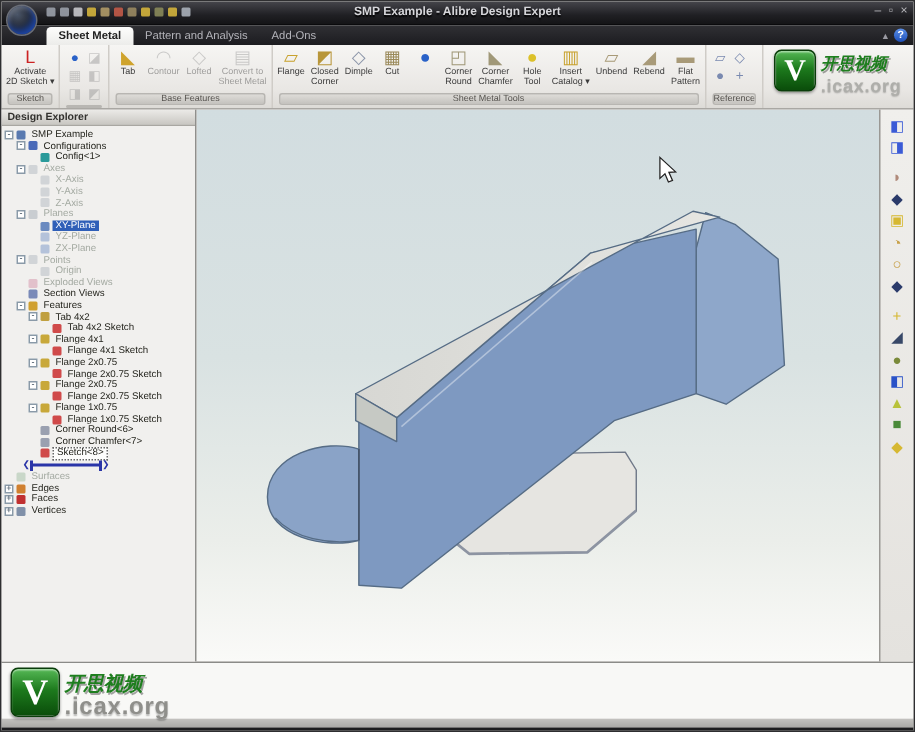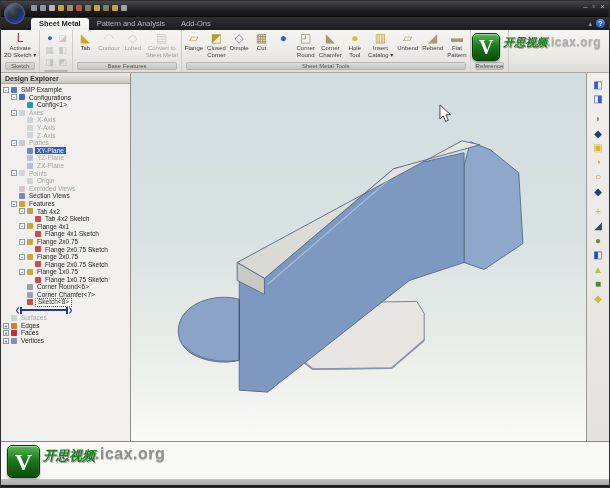--- a/index.html
+++ b/index.html
@@ -76,21 +76,21 @@
 #vtools{width:23px;background:linear-gradient(#f0efec,#e4e2de);border-left:1px solid #9a9894;padding-top:3px}
 .vt{width:14px;height:13px;margin:1.5px auto 1.5px;font-size:10px;line-height:13px;text-align:center;cursor:default;border-radius:2px}
 .vt.gap{margin-top:7px}
 
 
 #bottomwhite{position:relative;height:37px;background:#f8f8f6}
 #wm-bottom{left:6px;top:3px}
 #wm-bottom .wm-logo{width:33px;height:33px;font-size:24px;line-height:32px}
 #wm-bottom .wm-cn{font-size:13px}
 #wm-bottom .wm-site{font-size:16px;color:#8f8f8b;margin-top:-2px}
-.wm-txt{display:flex;margin-top:2px}
+.wm-txt{display:flex;flex-direction:column;margin-top:2px}
 #graystrip{height:6px;background:linear-gradient(#c4c3c0,#a9a8a5)}
 #darkstrip{height:4px;background:#1c1c1e}
 </style>
 </head>
 <body>
 
 <div id="win">
 
   <div id="titlebar">
     <div id="orb"></div>
@@ -100,20 +100,21 @@
         <div class="qaic" style="background: rgb(200, 200, 204);"></div>
         <div class="qaic" style="background: rgb(212, 180, 60);"></div>
         <div class="qaic" style="background: rgb(176, 154, 104);"></div>
         <div class="qaic" style="background: rgb(194, 90, 72);"></div>
         <div class="qaic" style="background: rgb(154, 138, 98);"></div>
         <div class="qaic" style="background: rgb(212, 180, 60);"></div>
         <div class="qaic" style="background: rgb(138, 138, 90);"></div>
         <div class="qaic" style="background: rgb(212, 180, 60);"></div>
         <div class="qaic" style="background: rgb(170, 176, 186);"></div>
       </div>
+    <div id="title">SMP Example - Alibre Design Expert</div>
     <div id="wctrl">
       <span class="wc-min"></span>
       <span class="wc-max"></span>
       <span class="wc-close"></span>
     </div>
   </div>
 
   <div id="tabrow">
     <div class="rtab active">Sheet Metal</div>
       <div class="rtab">Pattern and Analysis</div>

